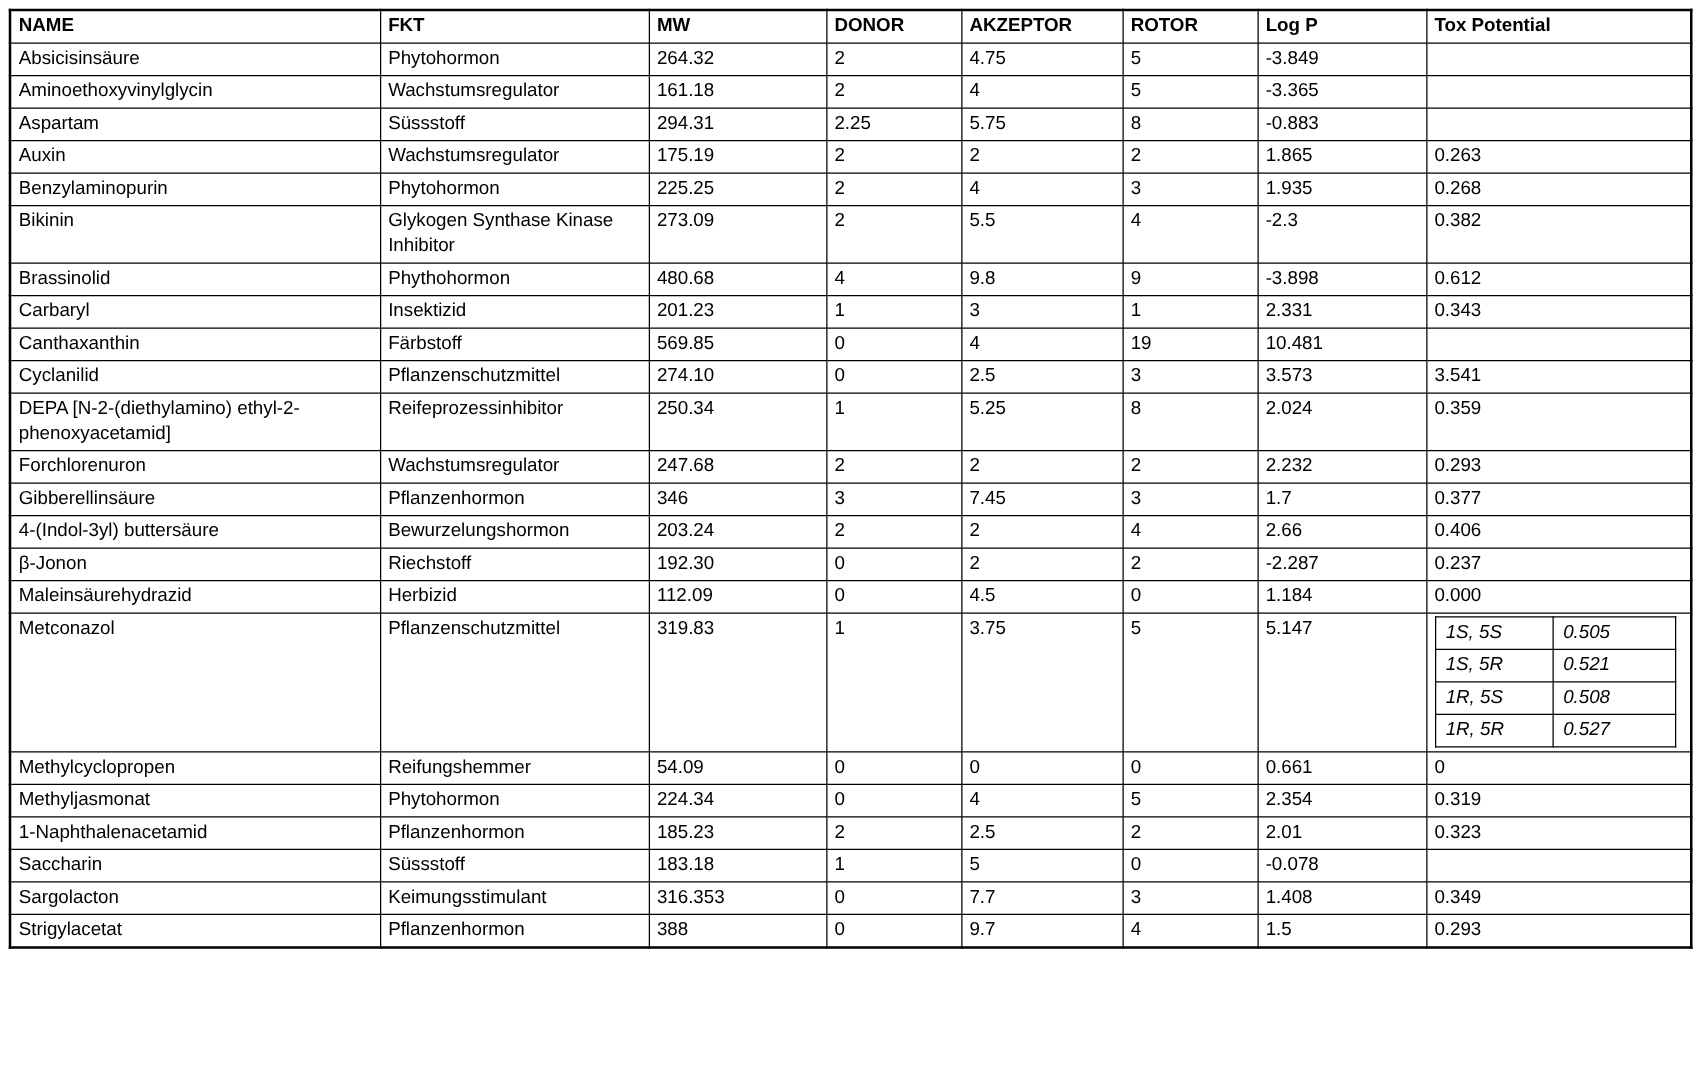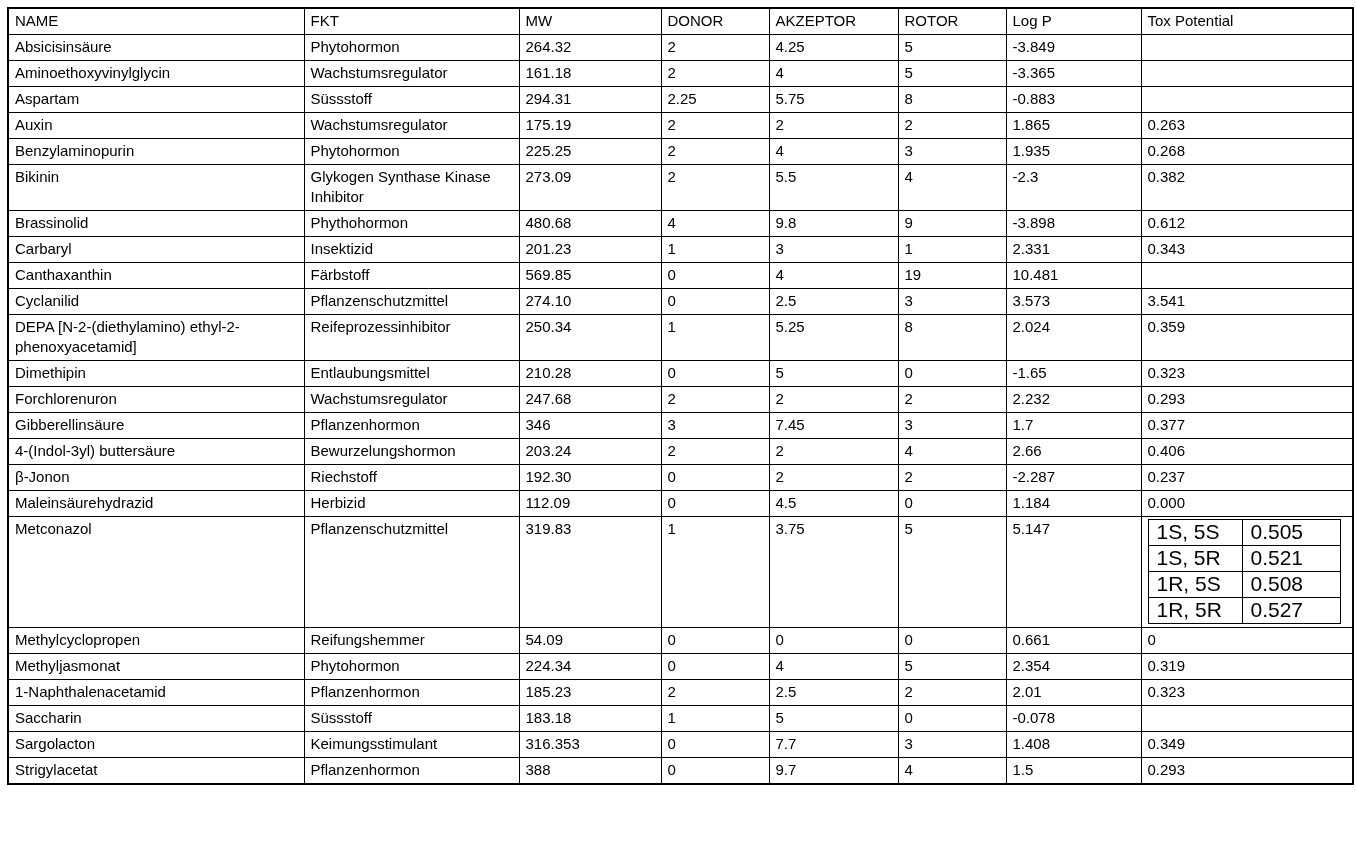--- a/index.html
+++ b/index.html
@@ -35,32 +35,33 @@
     text-align: left;
     vertical-align: top;
     line-height: 20px;
     overflow: hidden;
     word-wrap: break-word;
   }
   table.compound-table tr {
     height: 26px;
   }
   table.compound-table th {
-    font-weight: normal;
+    font-weight: bold;
   }
   
   td.tox-cell {
     padding: 3px 6px 5px 10px;
   }
   table.nested {
     border-collapse: collapse;
     table-layout: fixed;
     width: 192px;
     border: 1px solid #000000;
-    font-size: 21px;
+    font-size: 15px;
+    font-style: italic;
   }
   table.nested td {
     border: 1px solid #000000;
     padding: 2px 6px 3px 8px;
     line-height: 20px;
   }
   table.nested tr {
     height: 26px;
   }
   col.c-name     { width: 296px; }
@@ -100,21 +101,21 @@
           <th>Log P</th>
           <th>Tox Potential</th>
         </tr>
     </thead>
     <tbody>
         <tr>
           <td>Absicisinsäure</td>
           <td>Phytohormon</td>
           <td>264.32</td>
           <td>2</td>
-          <td>4.25</td>
+          <td>4.75</td>
           <td>5</td>
           <td>-3.849</td>
           <td></td>
         </tr>
         <tr>
           <td>Aminoethoxyvinylglycin</td>
           <td>Wachstumsregulator</td>
           <td>161.18</td>
           <td>2</td>
           <td>4</td>
@@ -204,30 +205,20 @@
         </tr>
         <tr>
           <td>DEPA [N-2-(diethylamino) ethyl-2-phenoxyacetamid]</td>
           <td>Reifeprozessinhibitor</td>
           <td>250.34</td>
           <td>1</td>
           <td>5.25</td>
           <td>8</td>
           <td>2.024</td>
           <td>0.359</td>
-        </tr>
-        <tr>
-          <td>Dimethipin</td>
-          <td>Entlaubungsmittel</td>
-          <td>210.28</td>
-          <td>0</td>
-          <td>5</td>
-          <td>0</td>
-          <td>-1.65</td>
-          <td>0.323</td>
         </tr>
         <tr>
           <td>Forchlorenuron</td>
           <td>Wachstumsregulator</td>
           <td>247.68</td>
           <td>2</td>
           <td>2</td>
           <td>2</td>
           <td>2.232</td>
           <td>0.293</td>

